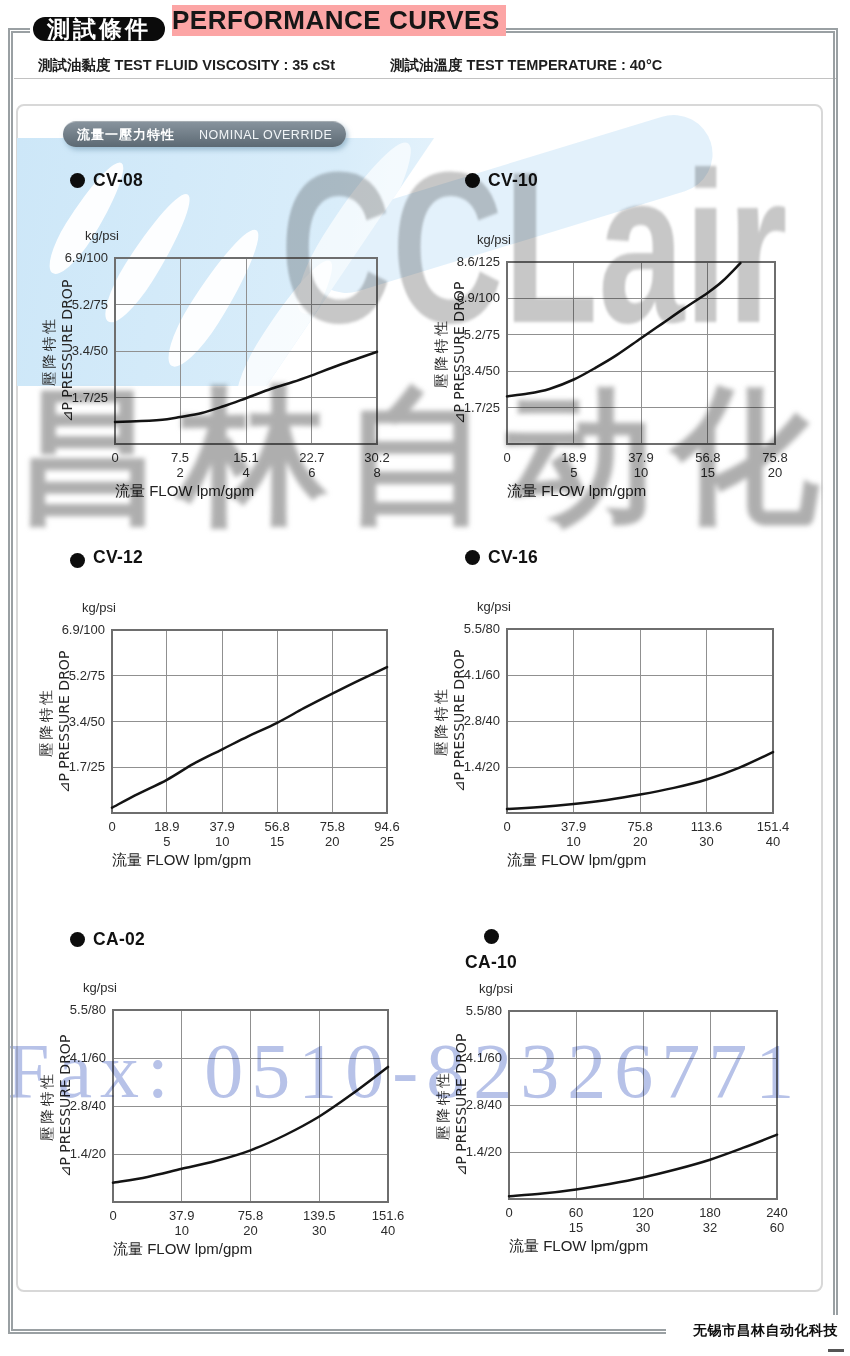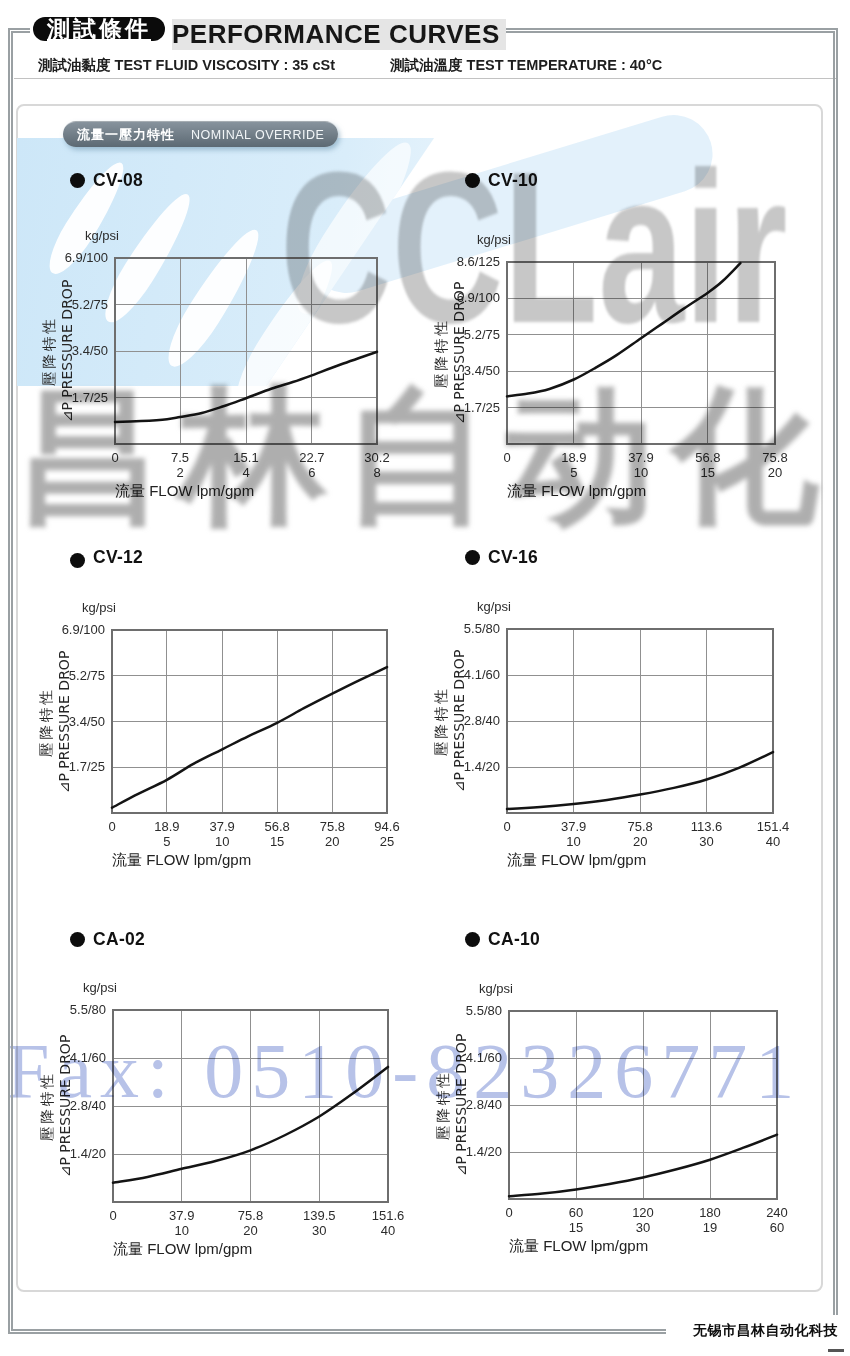--- a/index.html
+++ b/index.html
@@ -4,22 +4,22 @@
 <style>
   html,body{margin:0;padding:0;background:#fff;}
   body{font-family:"Liberation Sans","DejaVu Sans",sans-serif;}
   .page{position:relative;width:850px;height:1356px;background:#fff;overflow:hidden;}
   .abs{position:absolute;}
 
   
   .frame{left:8px;top:28px;width:830px;height:1306px;border:5px double #9aa0a3;box-sizing:border-box;z-index:60;pointer-events:none;}
   .header-mask{left:30px;top:22px;width:440px;height:26px;background:#fff;z-index:61;}
   .badge{left:33px;top:17px;width:132px;height:24px;background:#0b0b0b;border-radius:16px;color:#fff;
-         font-size:23px;font-weight:bold;letter-spacing:3px;display:flex;align-items:center;justify-content:center;z-index:62;text-decoration:underline;}
-  .page-title{left:172px;top:19px;font-size:26px;font-weight:800;color:#161616;letter-spacing:.5px;z-index:62;background:#e5e5e5;padding-right:6px;}
+         font-size:23px;font-weight:bold;letter-spacing:3px;display:flex;align-items:center;justify-content:center;z-index:62;}
+  .page-title{left:172px;top:5px;font-size:26px;font-weight:800;color:#161616;letter-spacing:.5px;z-index:62;background:#fca5a5;padding-right:6px;}
   .subheader{top:56px;font-size:14.5px;font-weight:700;color:#1e1e1e;z-index:62;text-align:center;}
   .sub-visc{left:38px;}
   .sub-temp{left:390px;}
   .header-rule{left:14px;top:78px;width:822px;height:1px;background:#c2c2c2;z-index:6;}
 
   
   .panel{left:16px;top:104px;width:807px;height:1188px;border:2px solid #d8d8d8;border-radius:8px;box-sizing:border-box;z-index:5;background:#fff;}
 
   
   .wm-blue{left:17px;top:138px;width:430px;height:248px;z-index:10;
@@ -30,21 +30,21 @@
   .wm-cclair{left:280px;top:135px;font-size:215px;font-weight:bold;line-height:1.05;color:#8f8f8f;opacity:.5;
              transform:scaleX(.72);transform-origin:left top;filter:blur(1.5px);z-index:40;mix-blend-mode:multiply;white-space:nowrap;}
   .wm-cn{left:0;top:358px;width:850px;text-align:center;font-size:148px;font-weight:bold;color:#5e5e5e;opacity:.5;
          letter-spacing:16px;filter:blur(2.5px);z-index:40;mix-blend-mode:multiply;white-space:nowrap;}
   .wm-telfax{left:6px;width:844px;font-family:"Liberation Serif","DejaVu Serif",serif;font-size:78px;
              letter-spacing:8px;opacity:.78;z-index:50;mix-blend-mode:multiply;white-space:nowrap;}
   .wm-tel{top:912px;}
   .wm-fax{top:1026px;}
 
   
-  .pill{left:63px;top:121px;height:25px;padding:0 14px;border-radius:13px;display:flex;align-items:center;gap:16px;
+  .pill{left:63px;top:121px;height:25px;padding:0 14px;border-radius:13px;display:flex;align-items:center;gap:24px;
         background:linear-gradient(#87939d,#5c6973);box-shadow:2px 3px 5px rgba(110,150,175,.55);
         border-top:1px solid rgba(255,255,255,.45);z-index:30;}
   .pill .cn{color:#fff;font-size:13px;font-weight:bold;letter-spacing:1px;}
   .pill .en{color:#f2f6f8;font-size:12.5px;letter-spacing:.5px;}
 
   
   #charts{z-index:30;left:0;top:0;width:827px;height:1356px;}
   .ct{display:flex;align-items:center;gap:8px;}
   .ct .dot{width:15px;height:15px;border-radius:50%;background:#0d0d0d;}
   .ct .lbl{font-size:17.5px;font-weight:bold;color:#111;letter-spacing:.3px;}
@@ -312,21 +312,21 @@
         <line x1="138.5" y1="1" x2="138.5" y2="193" stroke="#909090" stroke-width="1" shape-rendering="crispEdges"></line>
         <line x1="207.25" y1="1" x2="207.25" y2="193" stroke="#909090" stroke-width="1" shape-rendering="crispEdges"></line>
         <line x1="276" y1="1" x2="276" y2="193" stroke="#909090" stroke-width="1" shape-rendering="crispEdges"></line>
         <line x1="1" y1="145" x2="276" y2="145" stroke="#909090" stroke-width="1" shape-rendering="crispEdges"></line>
         <line x1="1" y1="97" x2="276" y2="97" stroke="#909090" stroke-width="1" shape-rendering="crispEdges"></line>
         <line x1="1" y1="49" x2="276" y2="49" stroke="#909090" stroke-width="1" shape-rendering="crispEdges"></line>
         <line x1="1" y1="1" x2="276" y2="1" stroke="#909090" stroke-width="1" shape-rendering="crispEdges"></line>
         <rect x="1" y="1" width="275" height="192" fill="none" stroke="#6e6e6e" stroke-width="1.4" shape-rendering="crispEdges"></rect>
         <path d="M1,173.79999999999995C6.7,172.8 24.0,170.2 35.5,167.9C46.9,165.5 58.3,162.5 69.8,159.8C81.2,157.2 92.9,154.9 104.4,151.8C115.9,148.7 127.0,145.6 138.5,141.3C150.0,137.0 161.9,131.6 173.3,126.0C184.8,120.3 196.1,114.3 207.3,107.5C218.4,100.6 229.0,93.0 240.4,84.8C251.9,76.5 270.1,62.4 276.0,57.9" fill="none" stroke="#141414" stroke-width="2.5" stroke-linecap="round"></path>
       </svg>
-      <div class="abs ct" style="left: 465px; top: 929px;">
+      <div class="abs ct" style="left: 465px; top: 929px; flex-direction: column;">
         <span class="dot"></span>
         <span class="lbl">CA-10</span>
       </div>
       <div class="abs unit" style="left: 479px; top: 981px;">kg/psi</div>
       <div class="abs yt" style="left: 434px; top: 1144px;">1.4/20</div>
       <div class="abs yt" style="left: 434px; top: 1097px;">2.8/40</div>
       <div class="abs yt" style="left: 434px; top: 1050px;">4.1/60</div>
       <div class="abs yt" style="left: 434px; top: 1003px;">5.5/80</div>
       <div class="abs ylab" style="left: 302px; top: 1087px;">
         <span class="l1">壓降特性</span>
@@ -338,21 +338,21 @@
       <div class="abs xt" style="left: 544px; top: 1205px;">
         <div>60</div>
         <div>15</div>
       </div>
       <div class="abs xt" style="left: 611px; top: 1205px;">
         <div>120</div>
         <div>30</div>
       </div>
       <div class="abs xt" style="left: 678px; top: 1205px;">
         <div>180</div>
-        <div>19</div>
+        <div>32</div>
       </div>
       <div class="abs xt" style="left: 745px; top: 1205px;">
         <div>240</div>
         <div>60</div>
       </div>
       <div class="abs xlab" style="left: 509px; top: 1237px; width: 268px;">流量 FLOW lpm/gpm</div>
       <svg width="270" height="190" style="position: absolute; left: 508px; top: 1010px; overflow: visible;">
         <line x1="68" y1="1" x2="68" y2="189" stroke="#909090" stroke-width="1" shape-rendering="crispEdges"></line>
         <line x1="135" y1="1" x2="135" y2="189" stroke="#909090" stroke-width="1" shape-rendering="crispEdges"></line>
         <line x1="202" y1="1" x2="202" y2="189" stroke="#909090" stroke-width="1" shape-rendering="crispEdges"></line>

